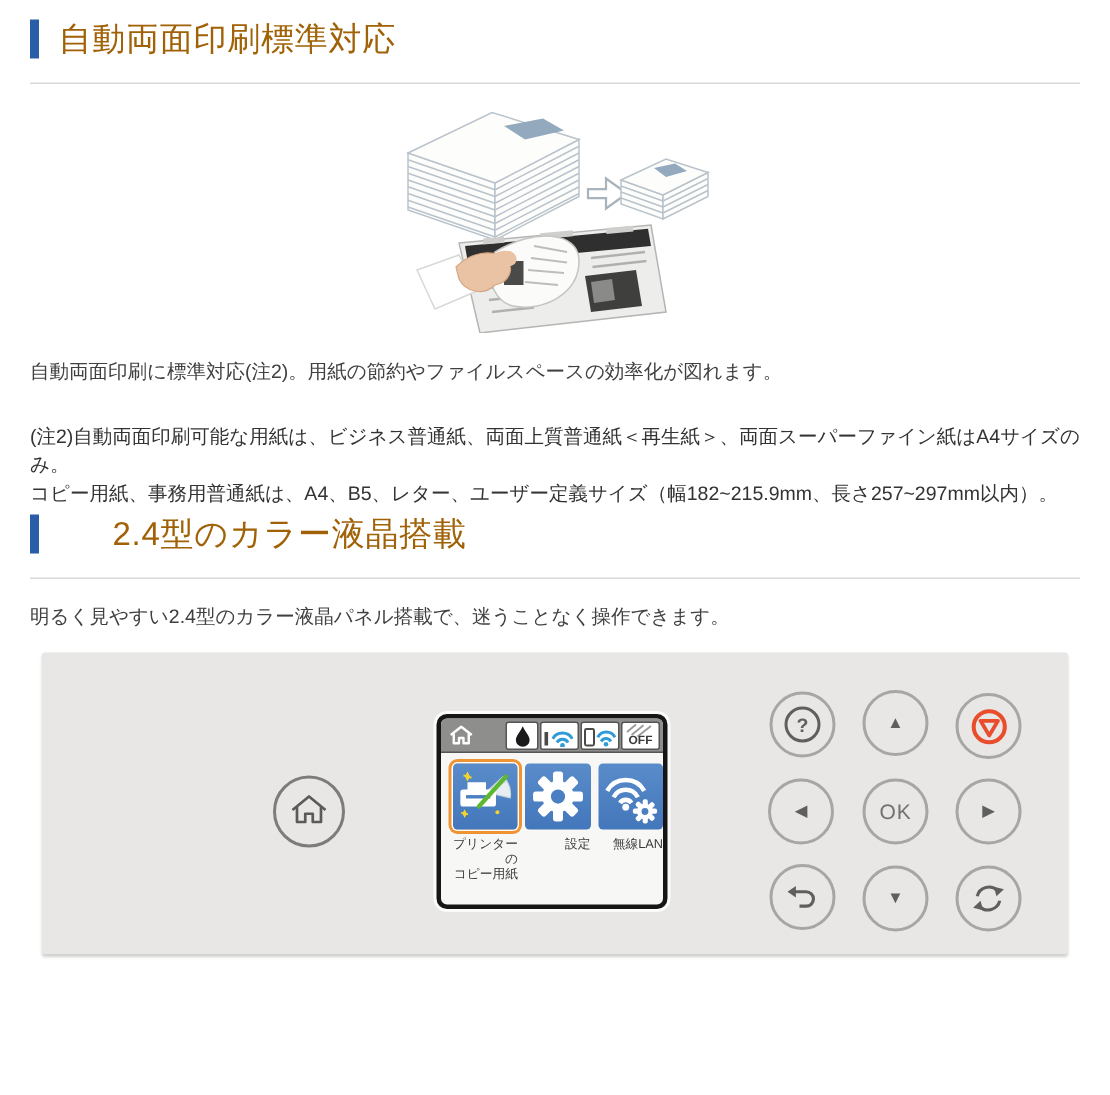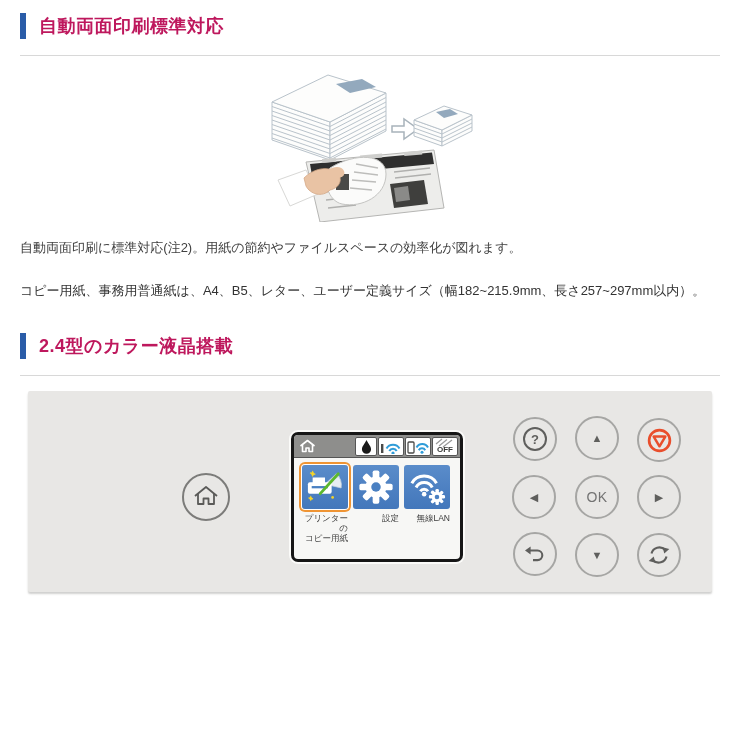--- a/index.html
+++ b/index.html
@@ -3,21 +3,21 @@
 <meta charset="utf-8">
 <style>
   * { margin:0; padding:0; box-sizing:border-box; }
   html,body { width:740px; height:730px; background:#ffffff;
     font-family:"Liberation Sans","DejaVu Sans",sans-serif; color:#333; }
   .content { padding:0 20px; }
 
   
   .sec-header { display:flex; align-items:center; margin-top:12px; height:28px; }
   .accent-bar { width:6px; height:26px; background:#2a5ca8; margin-right:13px; }
-  .sec-title { font-size:18px; font-weight:bold; color:#be185d; letter-spacing:.5px; }
+  .sec-title { font-size:22px; font-weight:normal; color:#a16207; letter-spacing:.5px; }
   hr.divider { border:none; border-top:1px solid #d8d8d8; margin-top:15px; }
 
   
   .figure { text-align:center; margin-top:6px; height:160px; }
 
   p.body-text { font-size:13px; line-height:19px; margin-top:16px; color:#404040; }
   .note-block { font-size:13px; line-height:19px; margin-top:24px; color:#333; }
 
   
   .panel { position:relative; width:684px; height:201px; margin:15px 0 0 8px;
@@ -30,21 +30,21 @@
   .tri { font-size:11px; color:#5f5f5d; line-height:1; }
   .ok-label { font-size:14px; color:#737373; letter-spacing:.5px; }
   .help-inner { width:24px; height:24px; border:2px solid #5f5f5d; border-radius:50%;
     display:flex; align-items:center; justify-content:center;
     font-size:13px; font-weight:bold; color:#5f5f5d; }
   .home-btn { position:absolute; left:154px; top:82px; width:48px; height:48px;
     border:2px solid #7c7c7a; border-radius:50%;
     display:flex; align-items:center; justify-content:center; cursor:pointer; }
 
   
-  .lcd { position:absolute; left:263px; top:41px; width:172px; height:130px;
+  .lcd { position:absolute; left:263px; top:41px; width:154px; height:130px;
     background:#f7f7f5; border:3px solid #161616; border-radius:7px;
     box-shadow:0 0 0 2px #fbfbf9; overflow:hidden; }
   .lcd-status { display:flex; height:23px; background:#8e8e8c; align-items:center;
     border-bottom:1px solid #555; }
   .lcd-status .spacer { flex:1; }
   .stat-box { background:#fff; border:1px solid #555; border-radius:2px; height:19px;
     margin:1px 1px 1px 0; display:flex; align-items:center; justify-content:center; }
   .lcd-tiles { display:flex; gap:5px; padding:7px 0 0 8px; }
   .tile { width:46px; height:44px; border-radius:3px; cursor:pointer;
     background:linear-gradient(#5a8cca,#4377bb);
@@ -151,29 +151,31 @@
         <polygon points="14,118 42,108 54,132 26,144" fill="#ffffff" stroke="#d8d8d6" stroke-width="1"></polygon>
         <path d="M40,116 C50,106 64,104 72,110 C80,116 76,126 66,128 C58,136 46,132 42,124 Z" fill="#e9c3a4" stroke="#d4a886" stroke-width="0.8"></path>
         <path d="M64,108 C70,104 78,104 80,109 C82,114 76,117 70,116 Z" fill="#e9c3a4"></path>
       </g>
     </svg>
   </div>
 
   <p class="body-text">自動両面印刷に標準対応(注2)。用紙の節約やファイルスペースの効率化が図れます。</p>
 
   <div class="note-block">
+    <div>(注2)自動両面印刷可能な用紙は、ビジネス普通紙、両面上質普通紙＜再生紙＞、両面スーパーファイン紙はA4サイズのみ。</div>
     <div>コピー用紙、事務用普通紙は、A4、B5、レター、ユーザー定義サイズ（幅182~215.9mm、長さ257~297mm以内）。</div>
   </div>
 
-  <div class="sec-header" style="margin-top:32px;">
+  <div class="sec-header" style="margin-top:4px;gap:36px;">
     <span class="accent-bar"></span>
     <h2 class="sec-title">2.4型のカラー液晶搭載</h2>
   </div>
   <hr class="divider">
 
+  <p class="body-text" style="margin-top:15px;">明るく見やすい2.4型のカラー液晶パネル搭載で、迷うことなく操作できます。</p>
 
   <div class="panel">
 
     <div class="home-btn">
       <svg width="30" height="30" viewBox="0 0 30 30">
         <path d="M4,14 L15,5 L26,14" fill="none" stroke="#5a5a58" stroke-width="1.8" stroke-linejoin="round"></path>
         <path d="M7,12 V22 H12.5 V16.5 H17.5 V22 H23 V12" fill="none" stroke="#5a5a58" stroke-width="1.8" stroke-linejoin="round"></path>
       </svg>
     </div>
 

